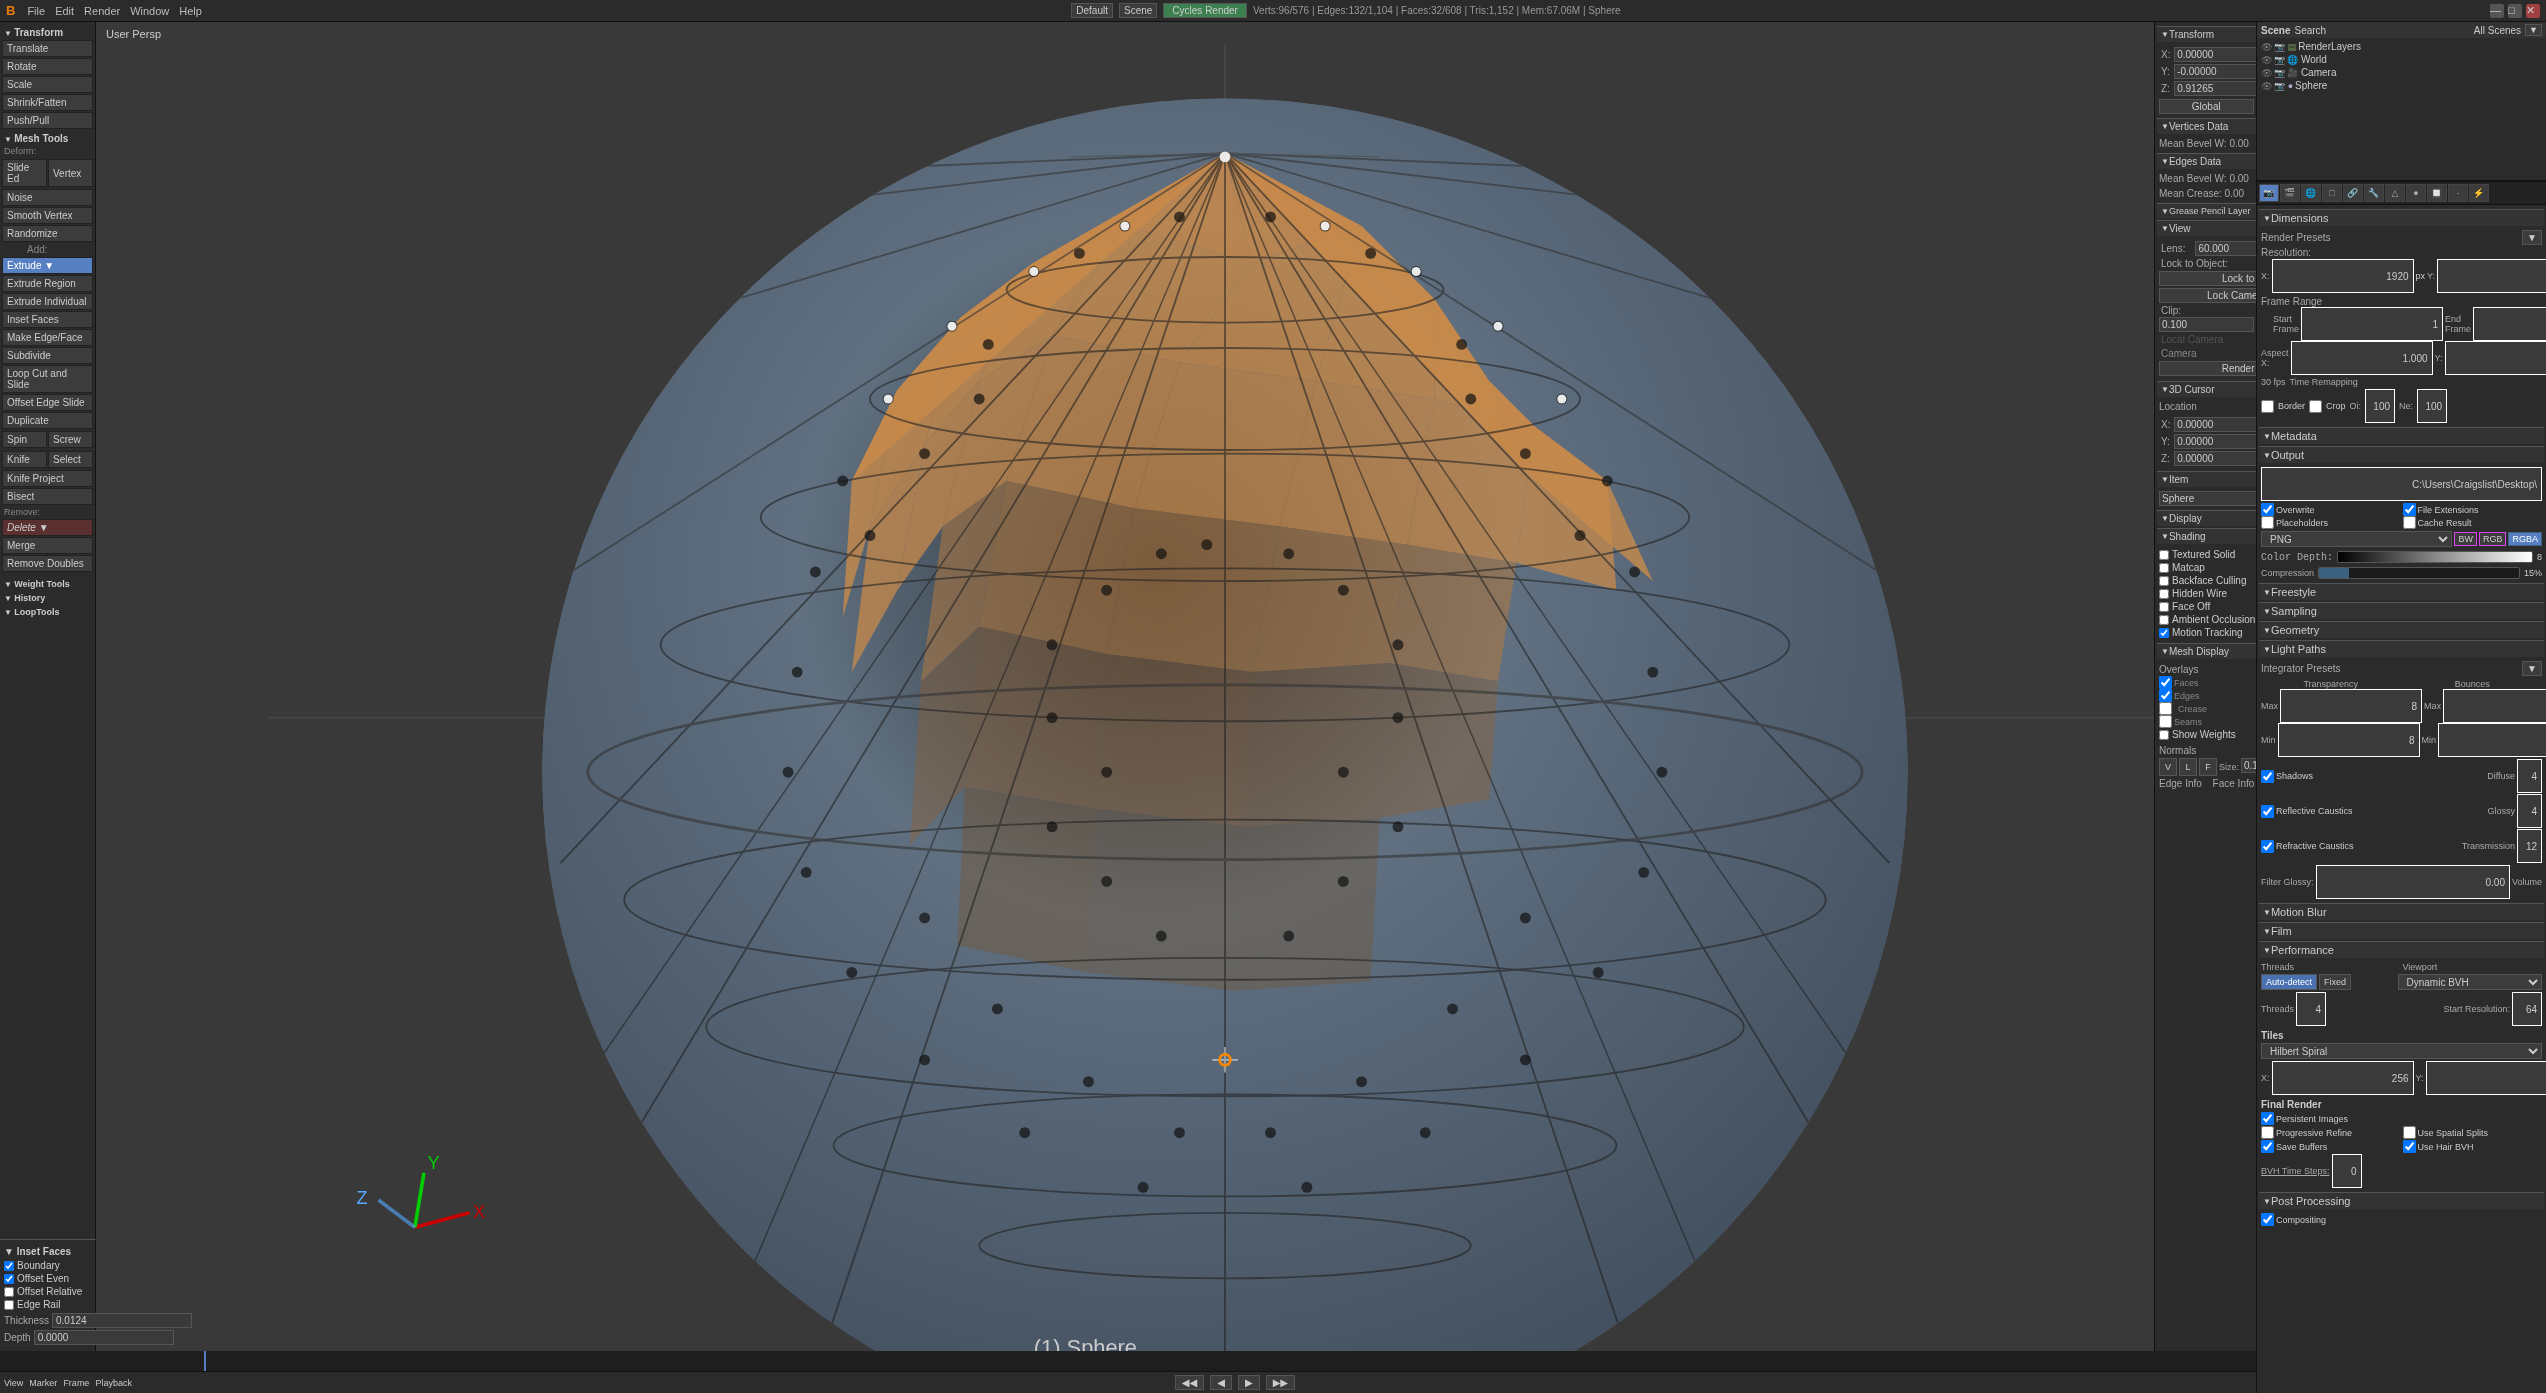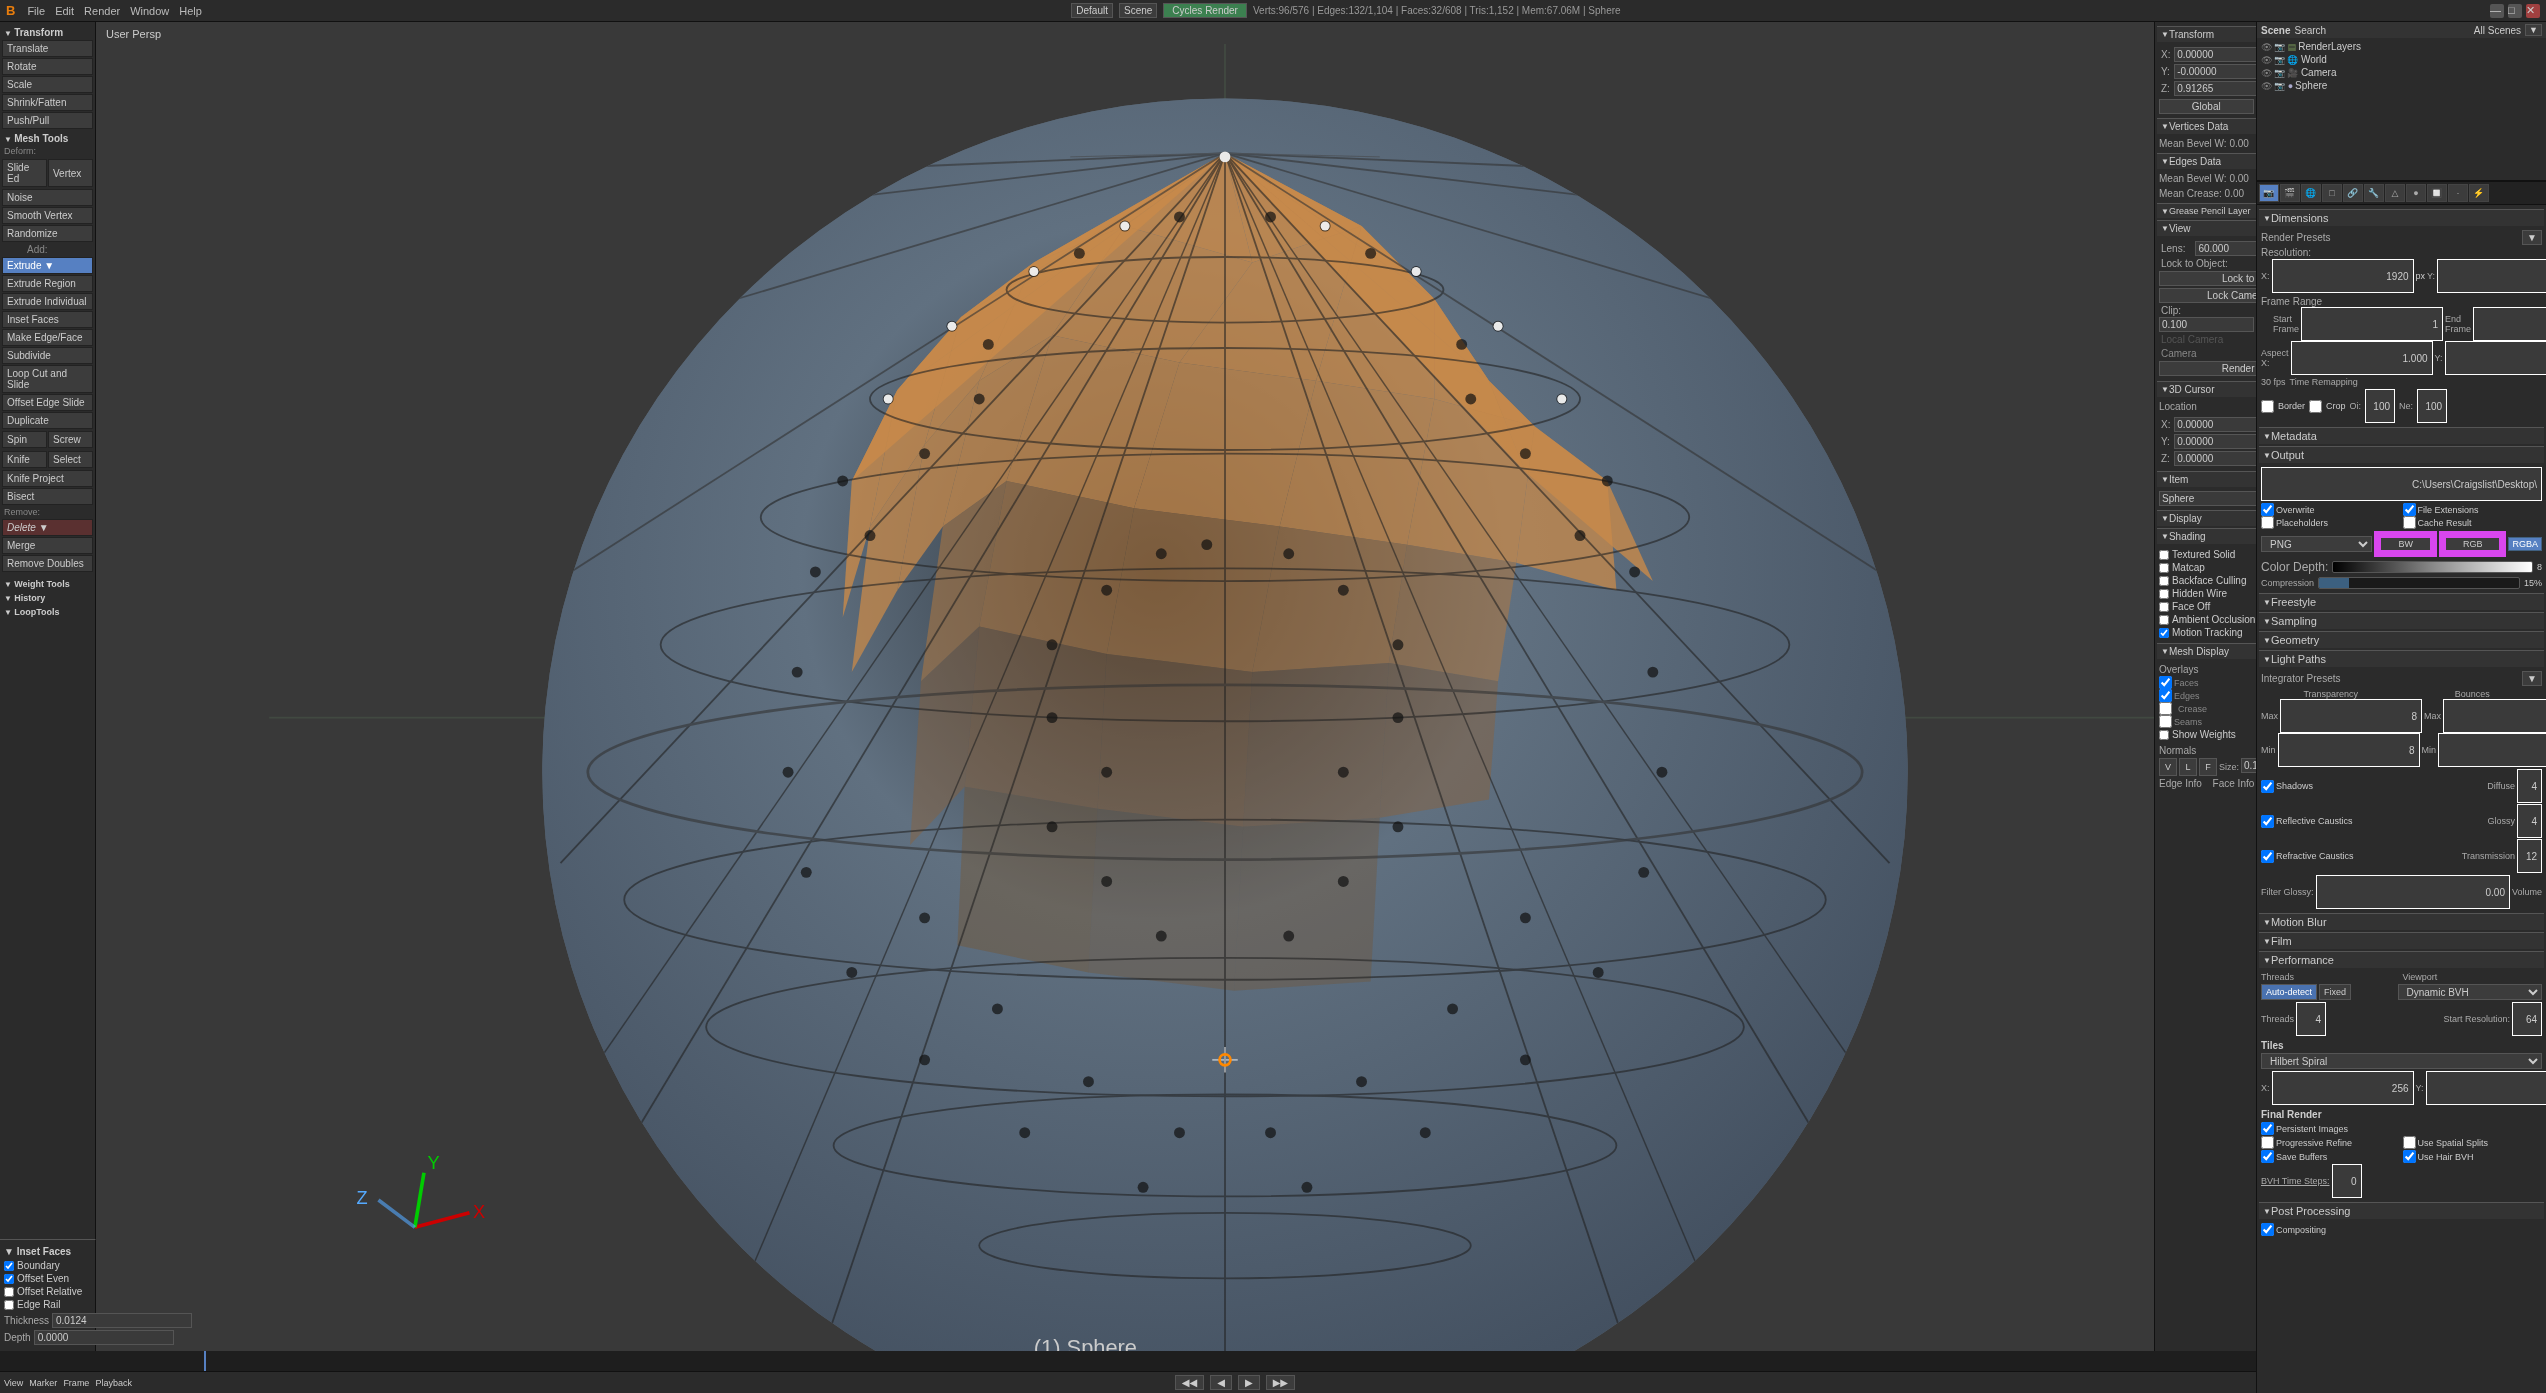--- a/index.html
+++ b/index.html
@@ -345,24 +345,24 @@
       align-items: center;
       padding: 1px 2px;
       font-size: 10px;
       gap: 2px;
     }
     .scene-eye { font-size: 9px; color: #888; cursor: pointer; }
     .scene-camera { font-size: 9px; color: #888; cursor: pointer; }
 
     .rgb-btn {
       background: #3c3c3c;
-      border: 7px solid #d946ef;
+      border: 1px solid #d946ef;
       color: #ccc;
       font-size: 9px;
-      padding: 1px 17px;
+      padding: 1px 3px;
       cursor: pointer;
     }
     .rgba-btn {
       background: #5680c2;
       border: 1px solid #406080;
       color: #fff;
       font-size: 9px;
       padding: 1px 3px;
       cursor: pointer;
     }
@@ -1054,21 +1054,21 @@
       </div>
       <div style="display:flex;align-items:center;gap:2px;margin-top:2px;">
         <select class="dropdown-field" style="flex:1;">
           <option>PNG</option>
         </select>
         <button class="rgb-btn">BW</button>
         <button class="rgb-btn">RGB</button>
         <button class="rgba-btn">RGBA</button>
       </div>
       <div style="display:flex;align-items:center;gap:4px;margin-top:2px;">
-        <span style="font-size:12px;color:#aaa;">Color Depth:</span>
+        <span style="font-size:10px;color:#aaa;font-family:Liberation Mono, monospace;">Color Depth:</span>
         <div class="color-bar" style="flex:1;"></div>
         <span style="font-size:9px;">8</span>
       </div>
       <div style="display:flex;align-items:center;gap:4px;margin-top:2px;">
         <span style="font-size:9px;color:#aaa;">Compression</span>
         <div class="progress-bar-outer" style="flex:1;">
           <div class="progress-bar-inner" style="width:15%;"></div>
         </div>
         <span style="font-size:9px;">15%</span>
       </div>

